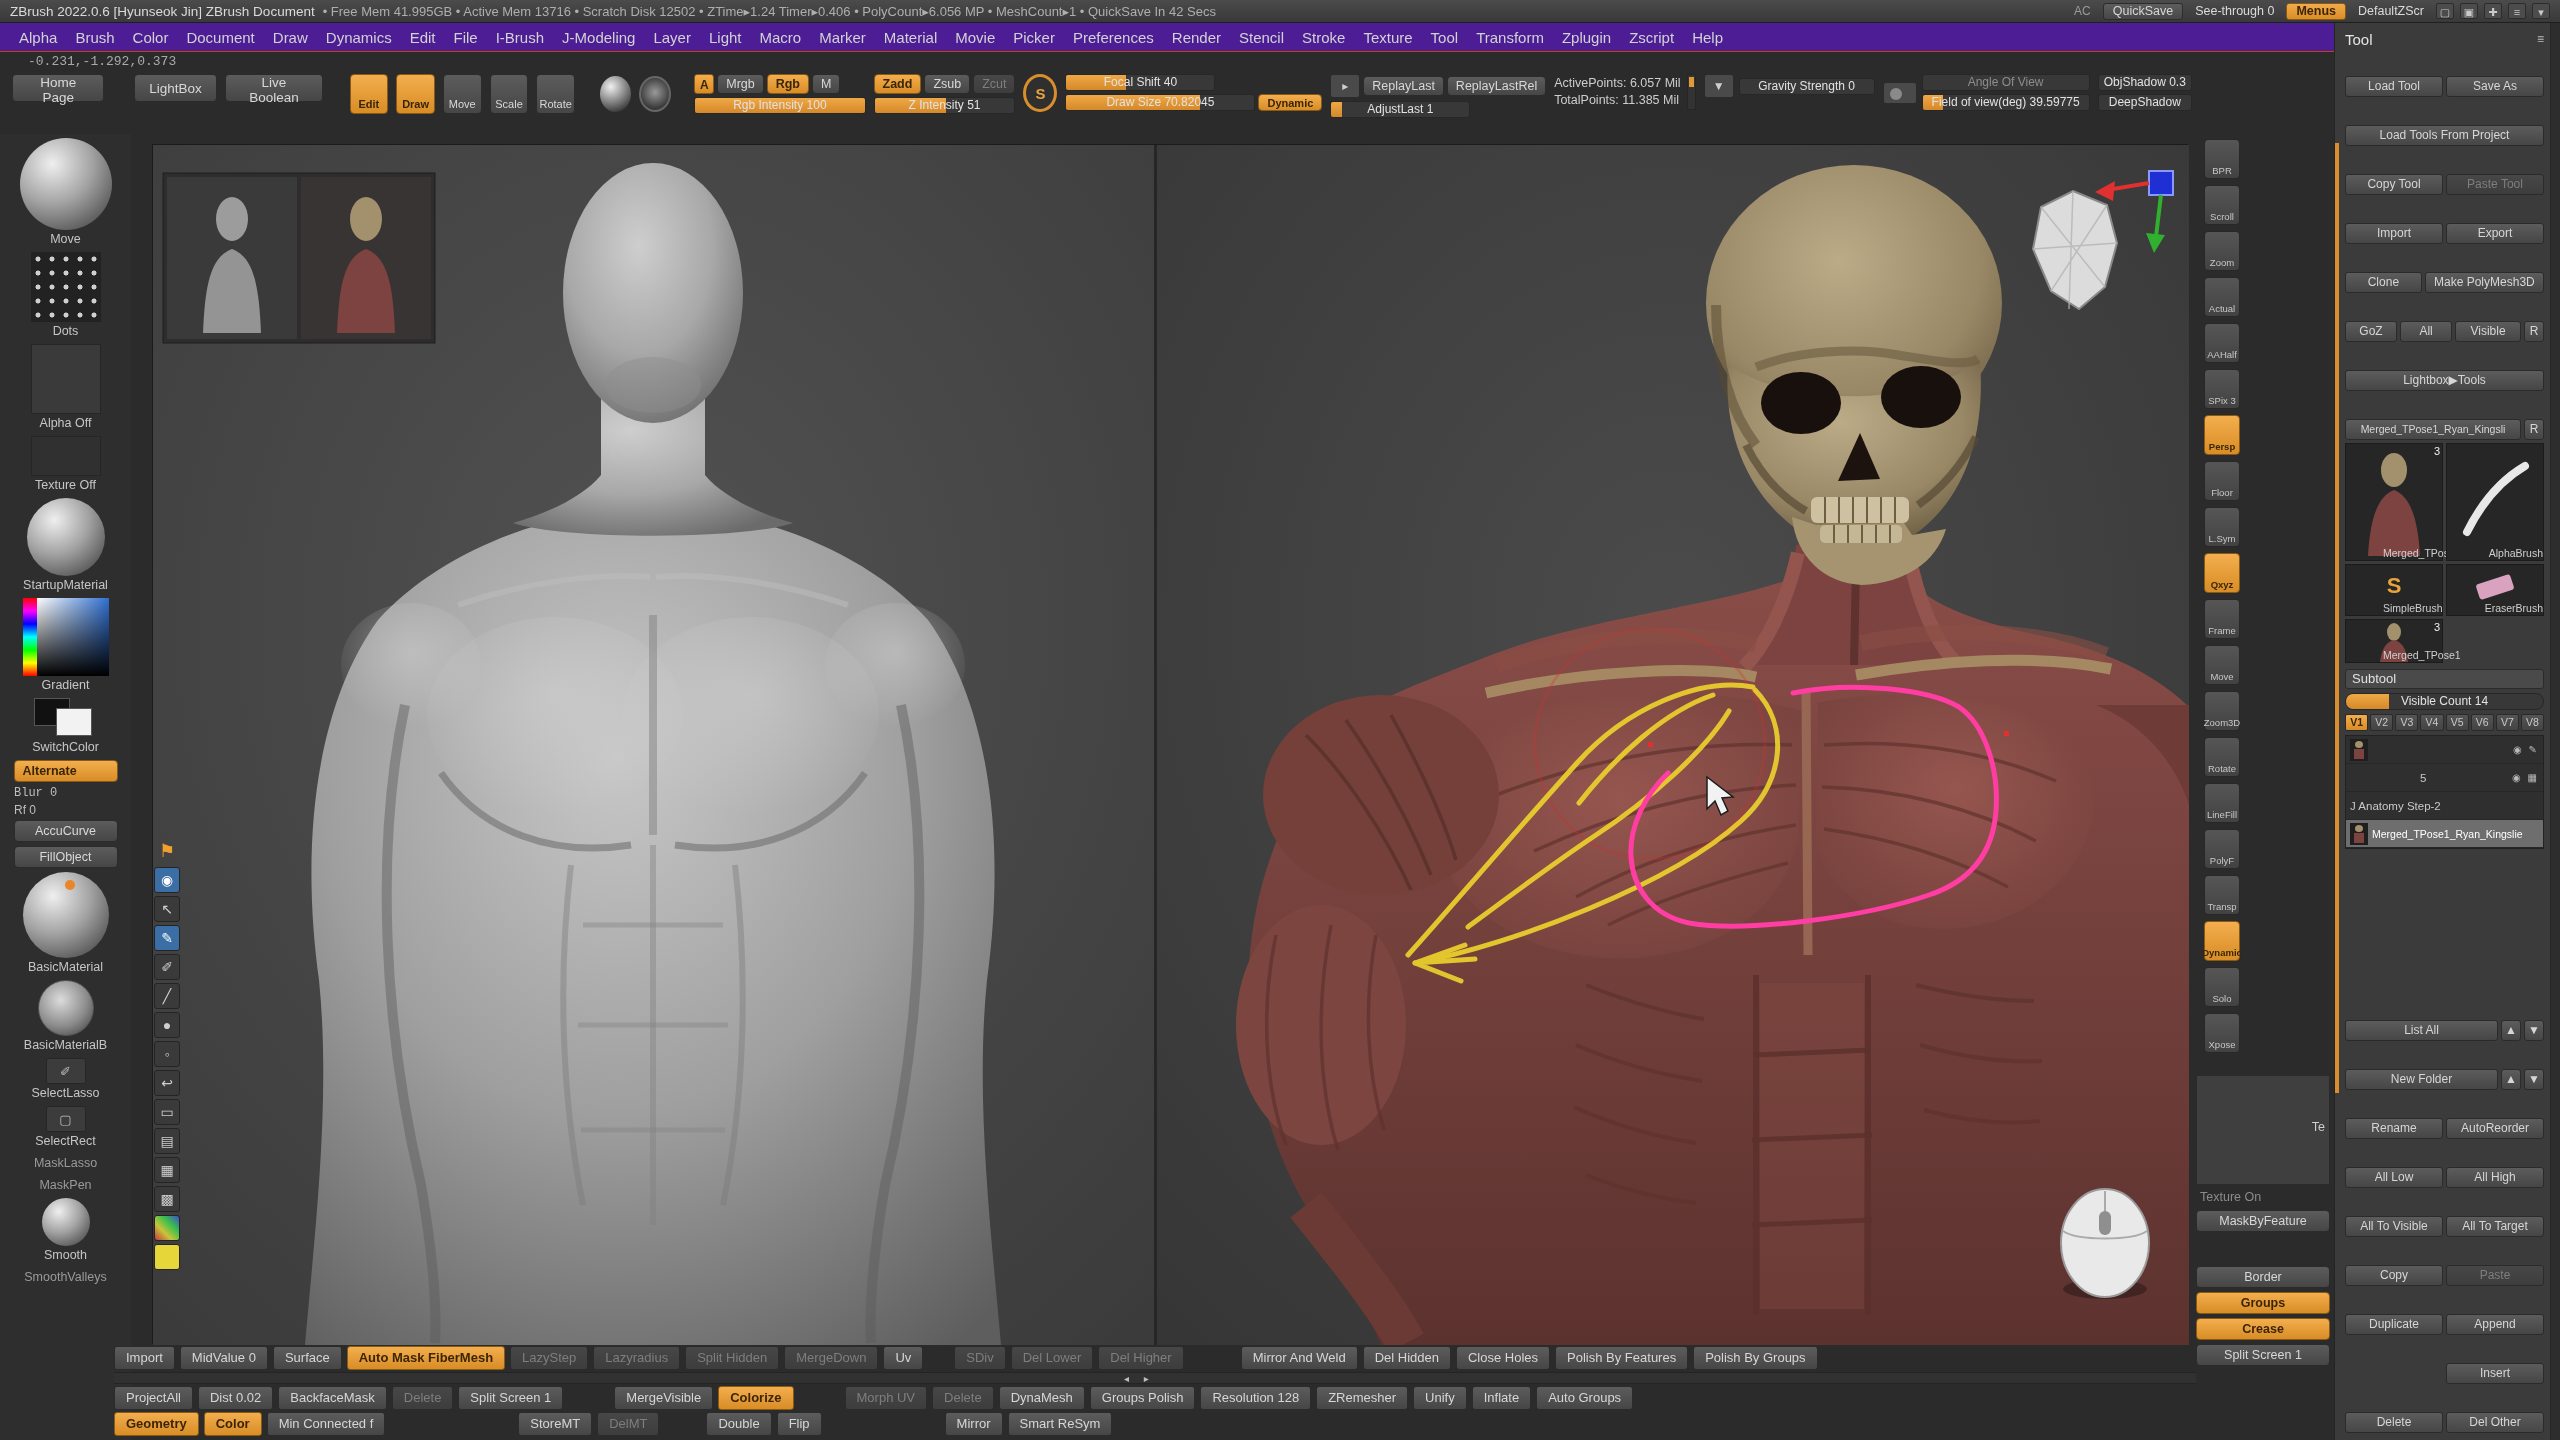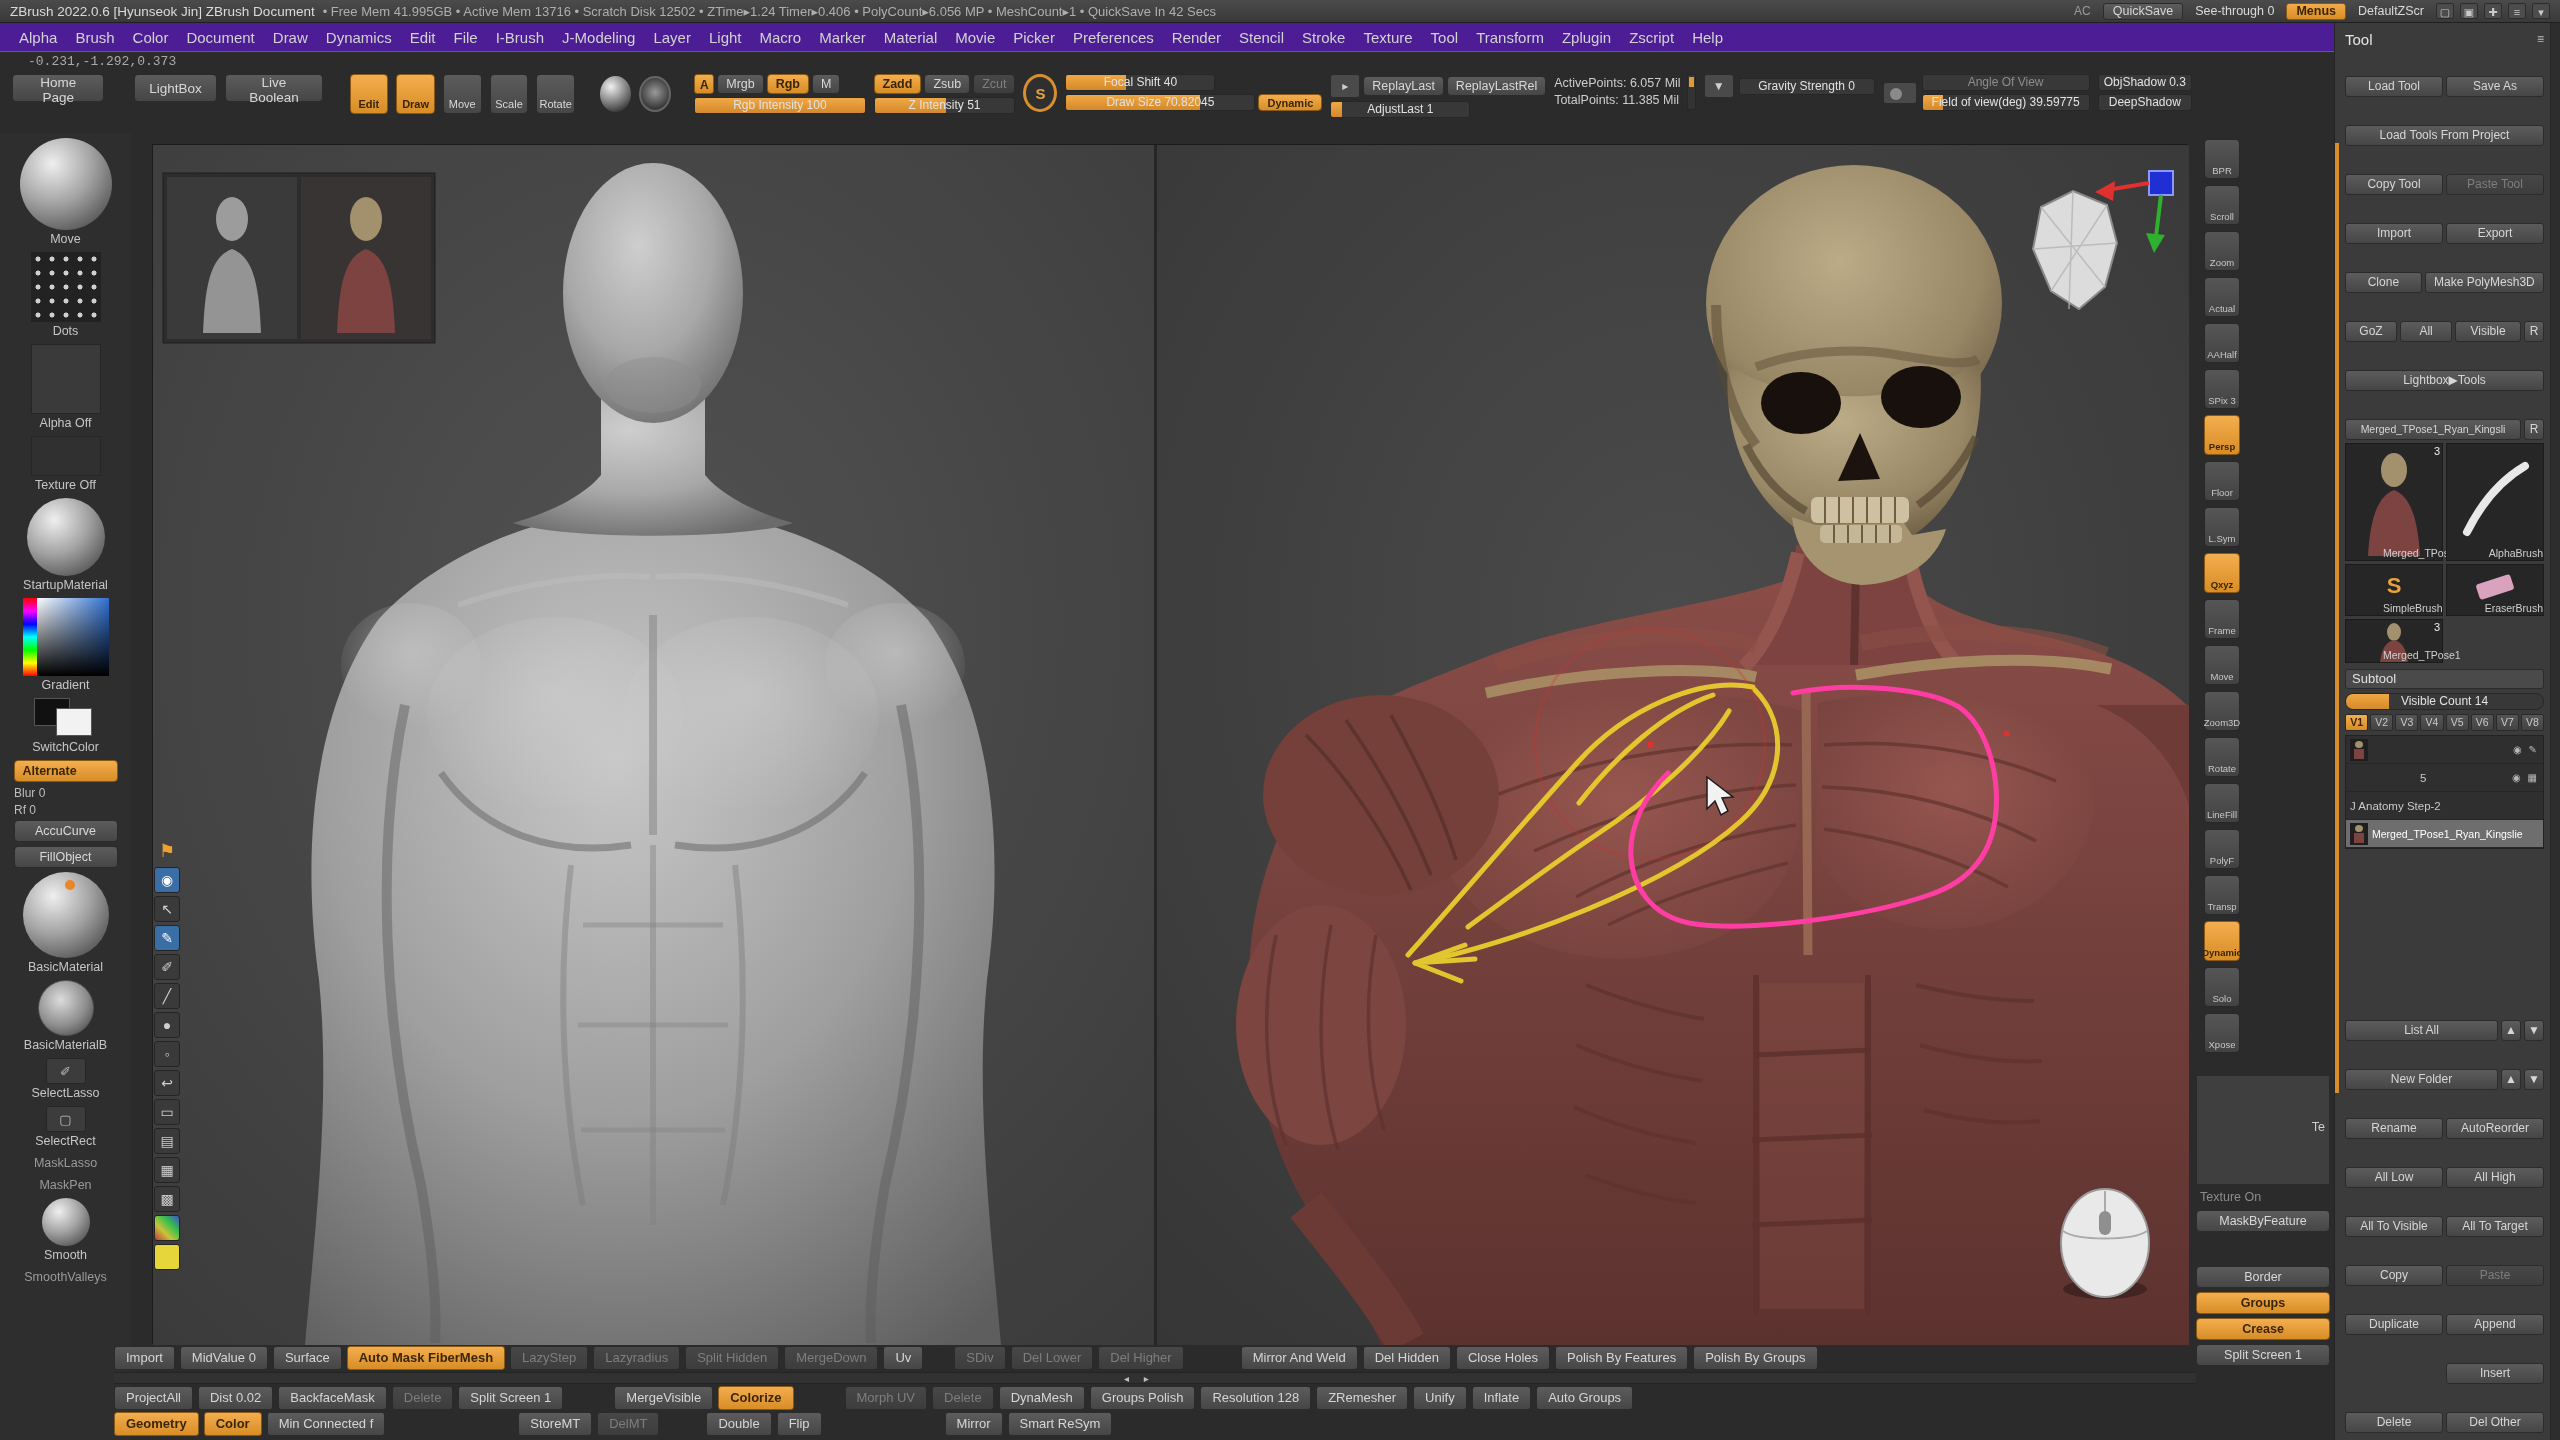--- a/index.html
+++ b/index.html
@@ -358,21 +358,21 @@
         <div class="hue"></div>
         <div class="sv"></div>
       </div>
     <div class="lt-label">Gradient</div>
     <div class="swcolor">
         <div class="b1"></div>
         <div class="b2"></div>
       </div>
     <div class="lt-label">SwitchColor</div>
     <button class="btn lt-btn orange" style="text-align:left;padding-left:8px;">Alternate</button>
-    <div class="lt-small" style="align-self:flex-start;padding-left:14px;">Blur 0</div>
+    <div class="lt-small" style="align-self:flex-start;padding-left:14px;font-family:Liberation Mono, monospace;">Blur 0</div>
     <div class="lt-small" style="align-self:flex-start;padding-left:14px;">Rf 0</div>
     <button class="btn lt-btn">AccuCurve</button>
     <button class="btn lt-btn">FillObject</button>
     <div class="sphere sp-86">
         <div class="odot"></div>
       </div>
     <div class="lt-label">BasicMaterial</div>
     <div class="sphere sp-56 wire"></div>
     <div class="lt-label">BasicMaterialB</div>
     <div class="minitile">

